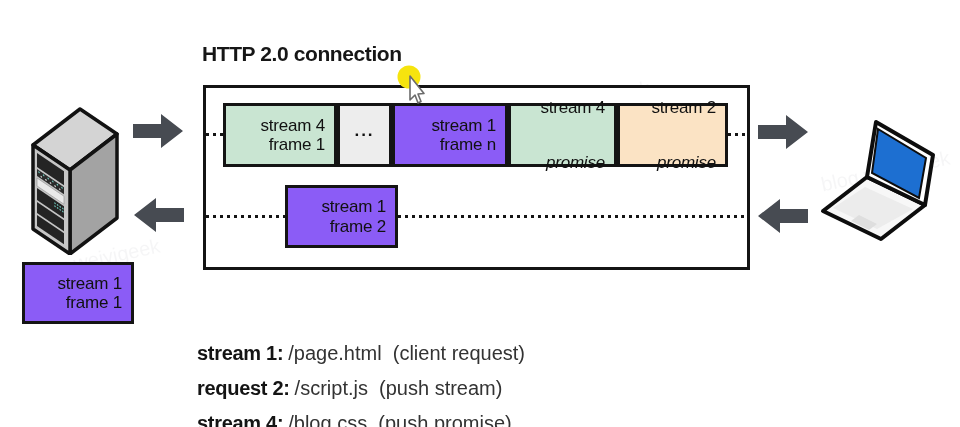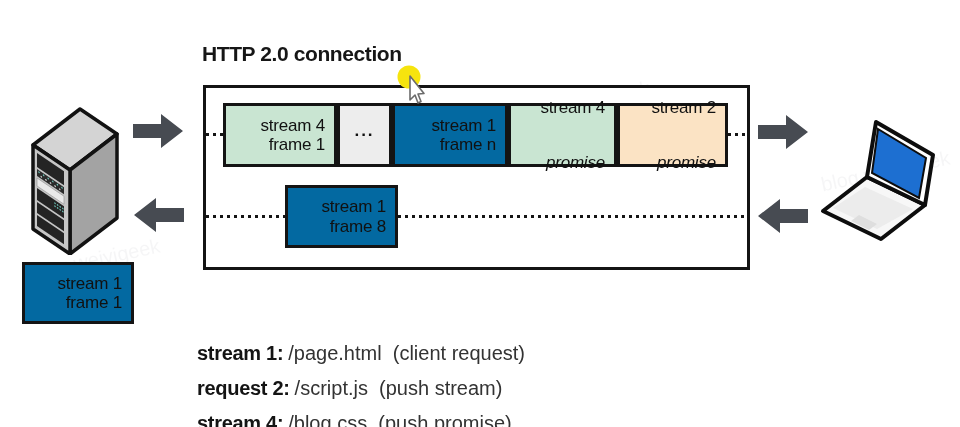--- a/index.html
+++ b/index.html
@@ -16,21 +16,21 @@
 
   
   .dots{position:absolute;height:3px;
         background:repeating-linear-gradient(90deg,#141414 0 3px,transparent 3px 7px);}
 
   
   .sbox{position:absolute;box-sizing:border-box;border:3px solid #141414;
         display:flex;flex-direction:column;justify-content:center;align-items:flex-end;
         padding-right:9px;font-size:17px;line-height:19.5px;letter-spacing:-0.2px;color:#111;}
   .green{background:#c9e5d2;}
-  .blue{background:#0369a1;}
+  .blue{background:#8b5cf6;}
   .peach{background:#fbe3c4;}
   .gray{background:#ededed;}
   .ebox{position:absolute;box-sizing:border-box;border:3px solid #141414;
         display:flex;align-items:center;justify-content:center;
         font-size:17px;font-weight:bold;letter-spacing:1px;color:#111;}
   .it{font-style:italic;margin-top:36px;}
 
   
   .legend{position:absolute;left:197px;top:302px;font-size:20px;line-height:35px;margin-top:34px;}
   .legend .lab{font-weight:bold;color:#141414;letter-spacing:-0.3px;}
@@ -139,21 +139,21 @@
     </div>
     <div class="sbox peach" style="left:411px;top:15px;width:111px;height:64px;">
       <span>stream 2</span>
       <span class="it">promise</span>
     </div>
 
     <div class="dots" style="left:0px;top:127px;width:79px;"></div>
     <div class="dots" style="left:192px;top:127px;width:349px;"></div>
     <div class="sbox blue" style="left:79px;top:97px;width:113px;height:63px;">
       <span>stream 1</span>
-      <span>frame 8</span>
+      <span>frame 2</span>
     </div>
   </div>
 
   <div class="sbox blue" style="left:22px;top:262px;width:112px;height:62px;">
     <span>stream 1</span>
     <span>frame 1</span>
   </div>
 
   <div class="legend">
     <div>

